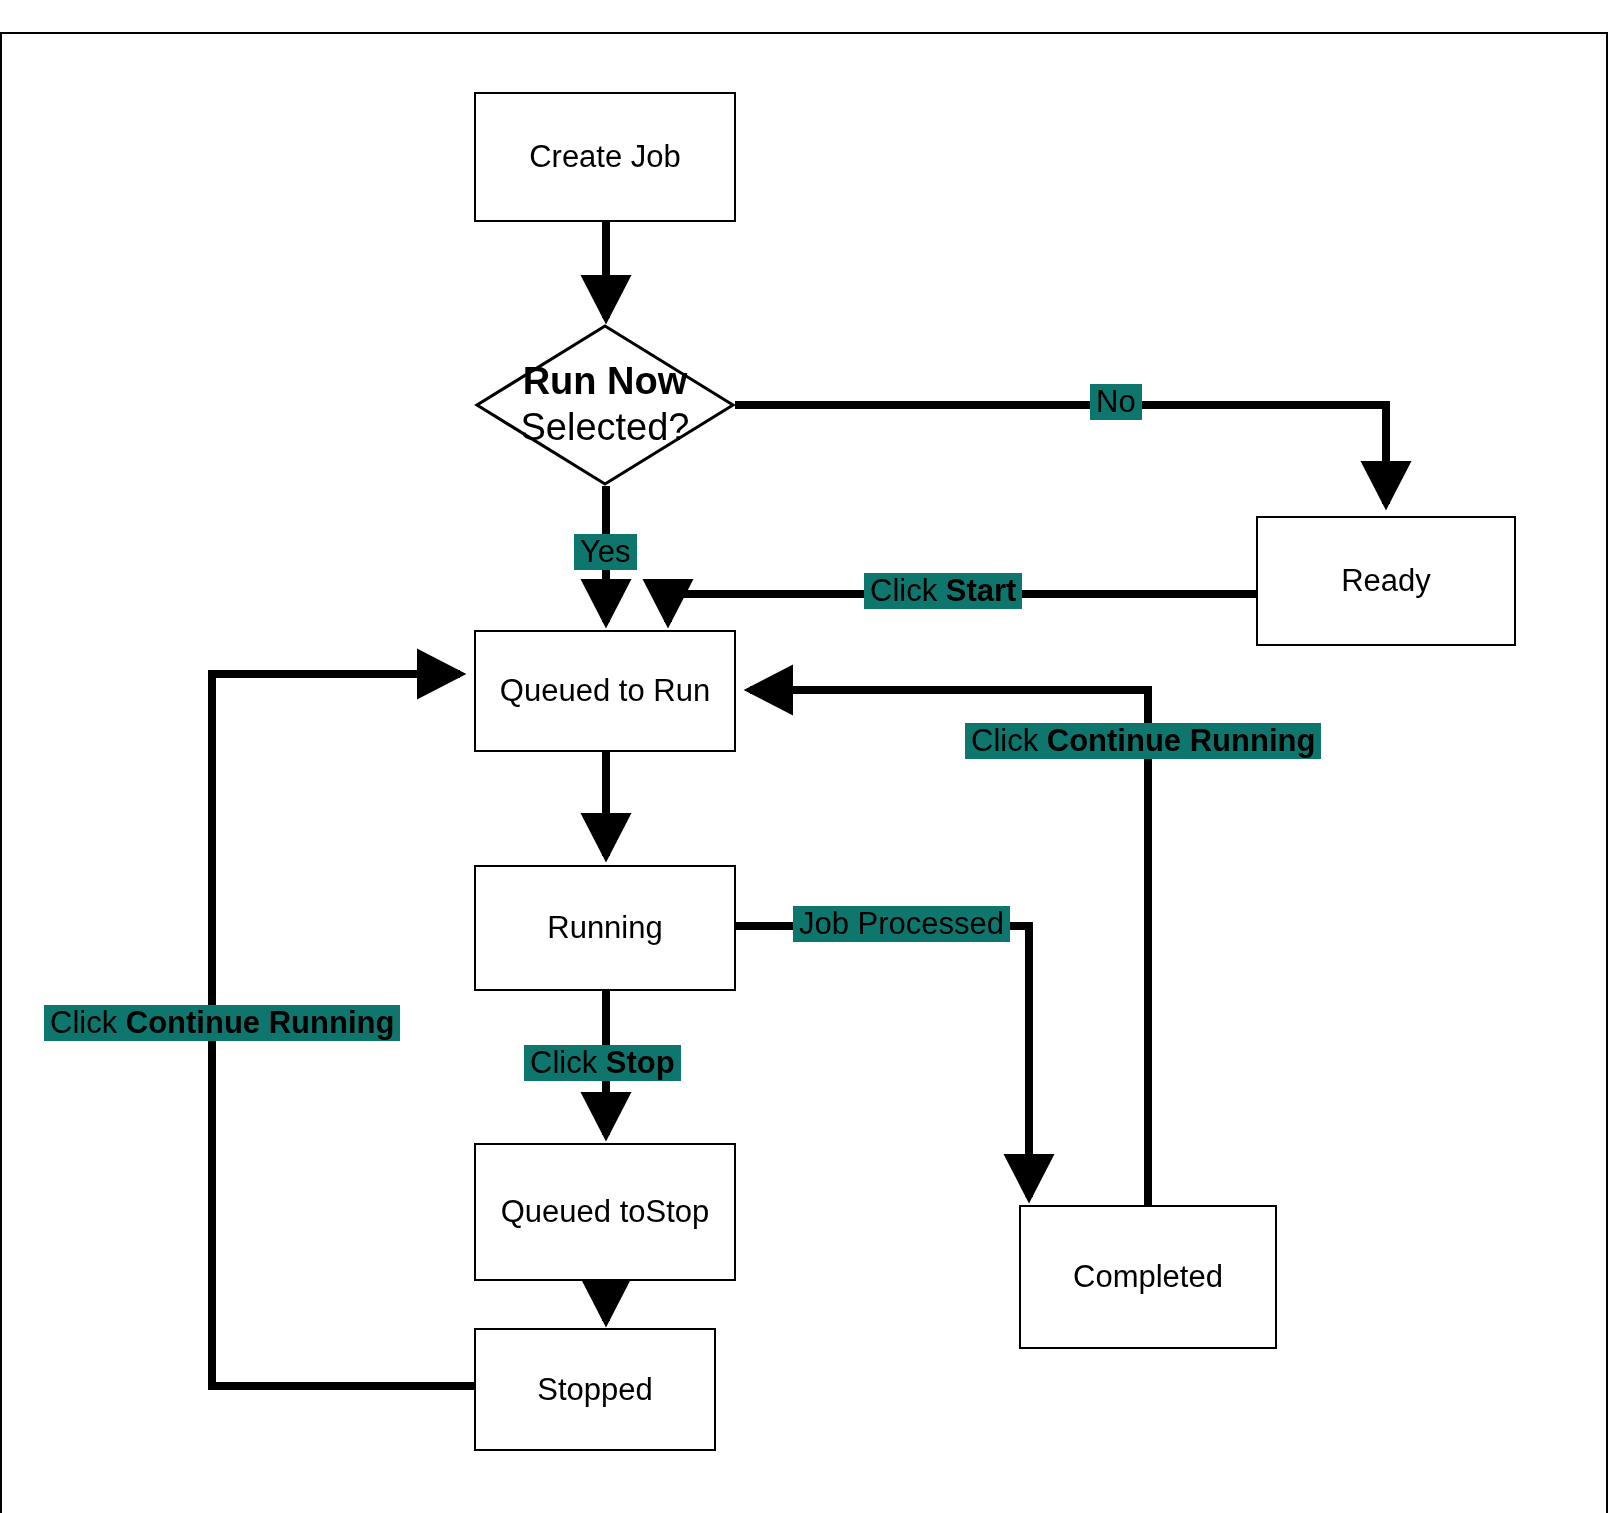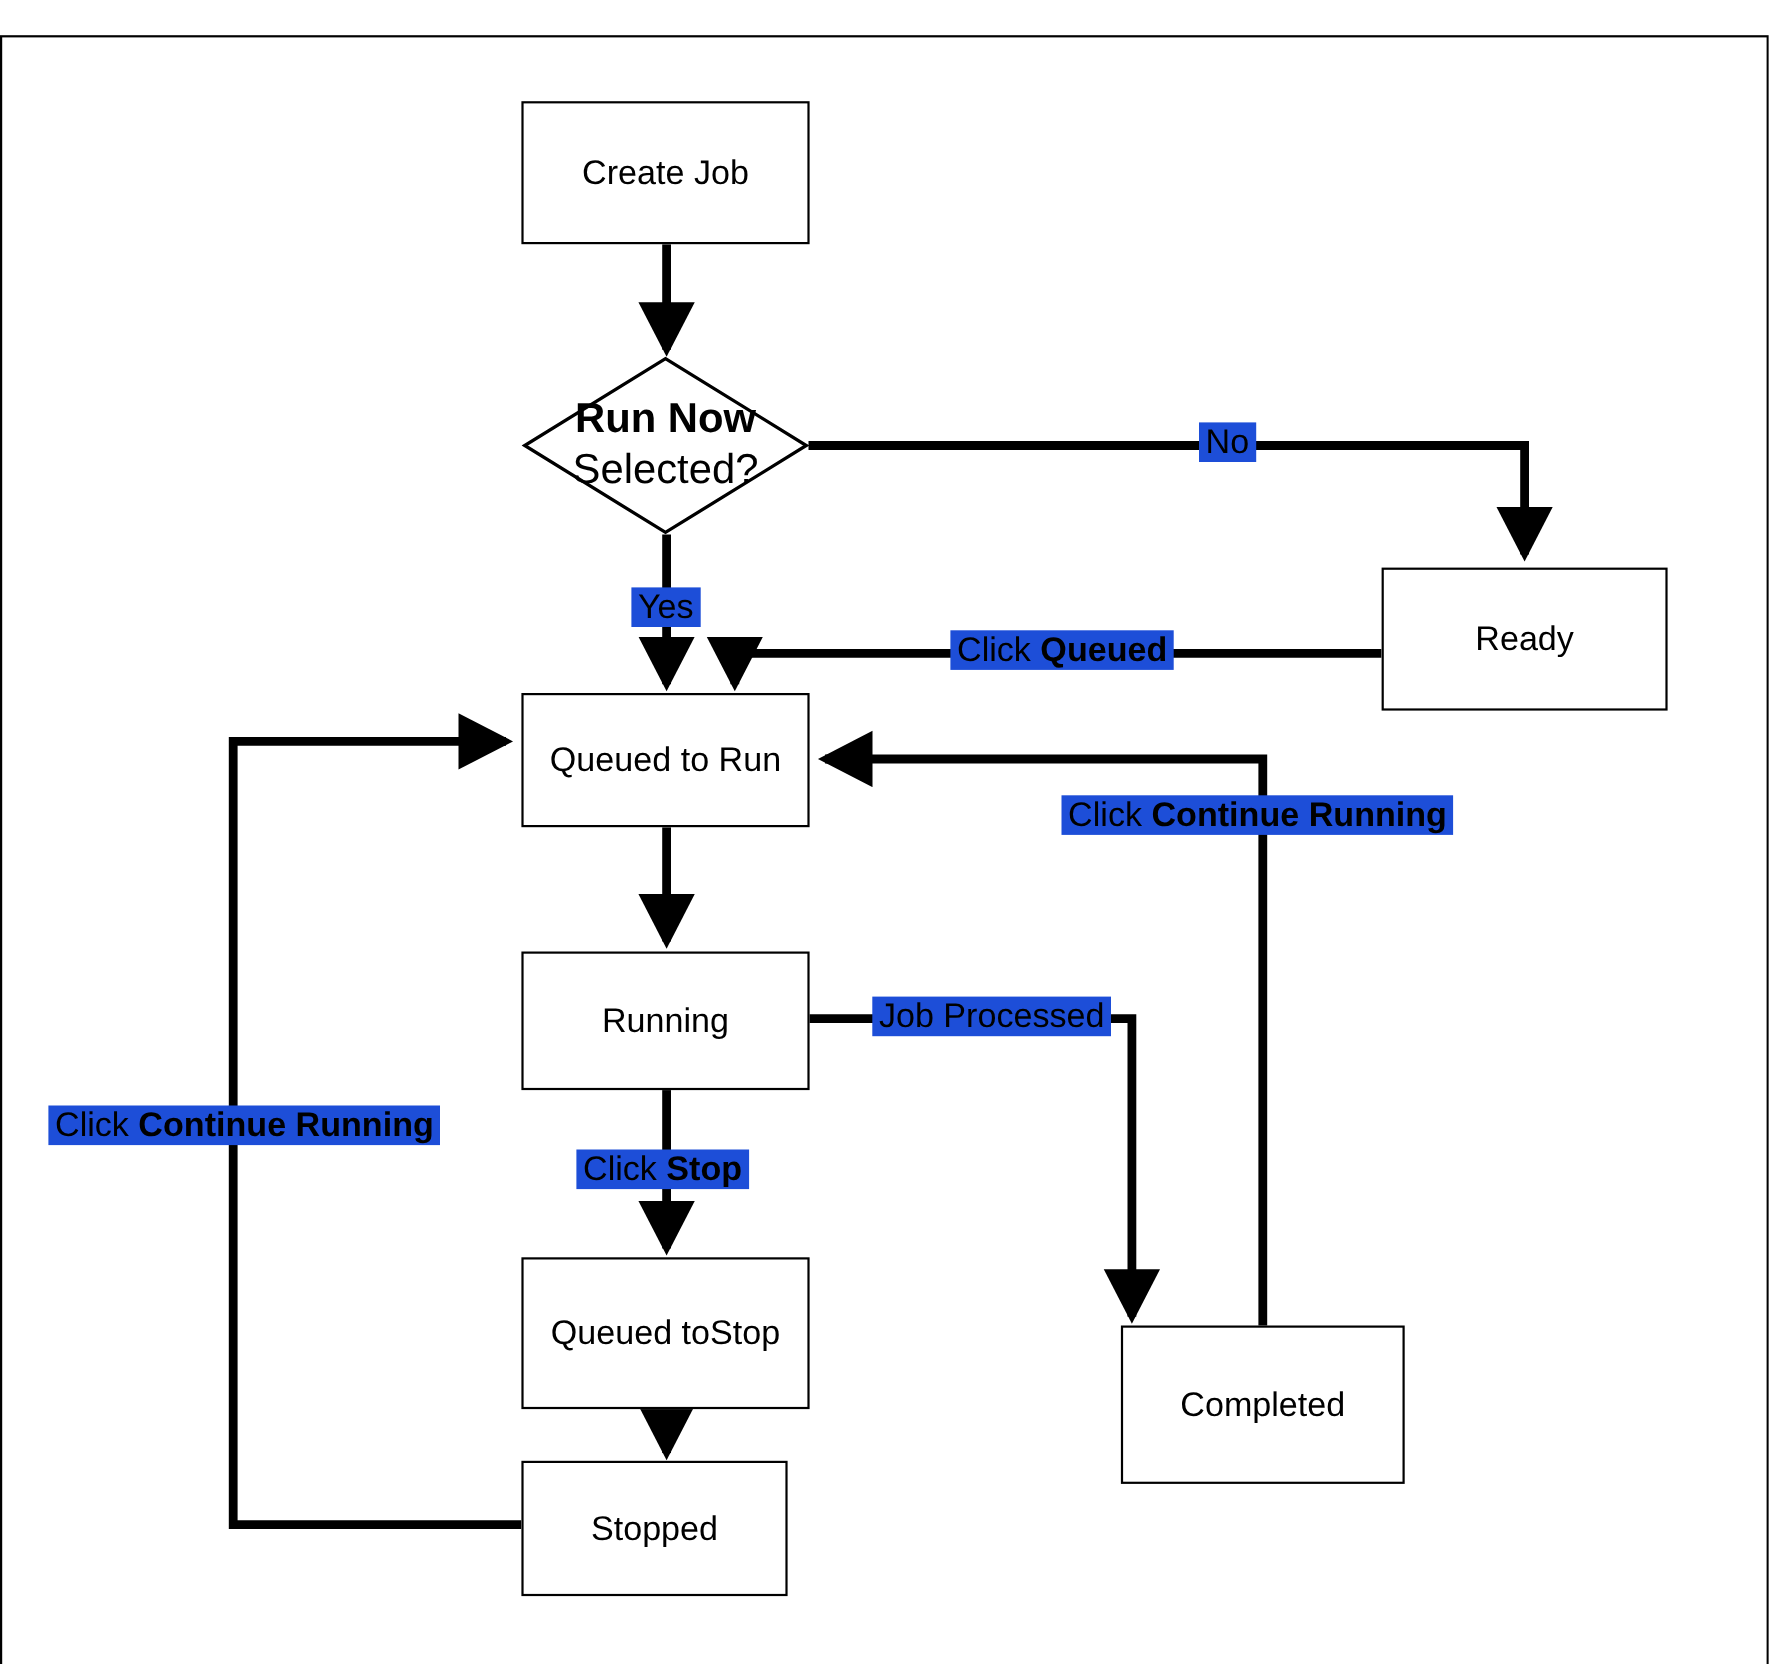--- a/index.html
+++ b/index.html
@@ -71,21 +71,21 @@
     line-height: 1.2;
     text-align: center;
   }
   .diamond-label .strong {
     font-weight: bold;
   }
   .edge-label {
     position: absolute;
     font-size: 31px;
     color: #000000;
-    background: #1d4ed8;
+    background: #0f766e;
     white-space: nowrap;
     padding: 0 6px;
     z-index: 4;
   }
   .edge-label b {
     font-weight: bold;
   }
 </style>
 </head>
 <body>
@@ -161,21 +161,21 @@
 
   <div class="edge-label" style="left:1088px; top:350px;">
     <span>No</span>
   </div>
 
   <div class="edge-label" style="left:572px; top:500px;">
     <span>Yes</span>
   </div>
 
   <div class="edge-label" style="left:862px; top:539px;">
-    <span>Click </span><b>Queued</b>
+    <span>Click </span><b>Start</b>
   </div>
 
   <div class="edge-label" style="left:963px; top:689px;">
     <span>Click </span><b>Continue Running</b>
   </div>
 
   <div class="edge-label" style="left:791px; top:872px;">
     <span>Job Processed</span>
   </div>
 

